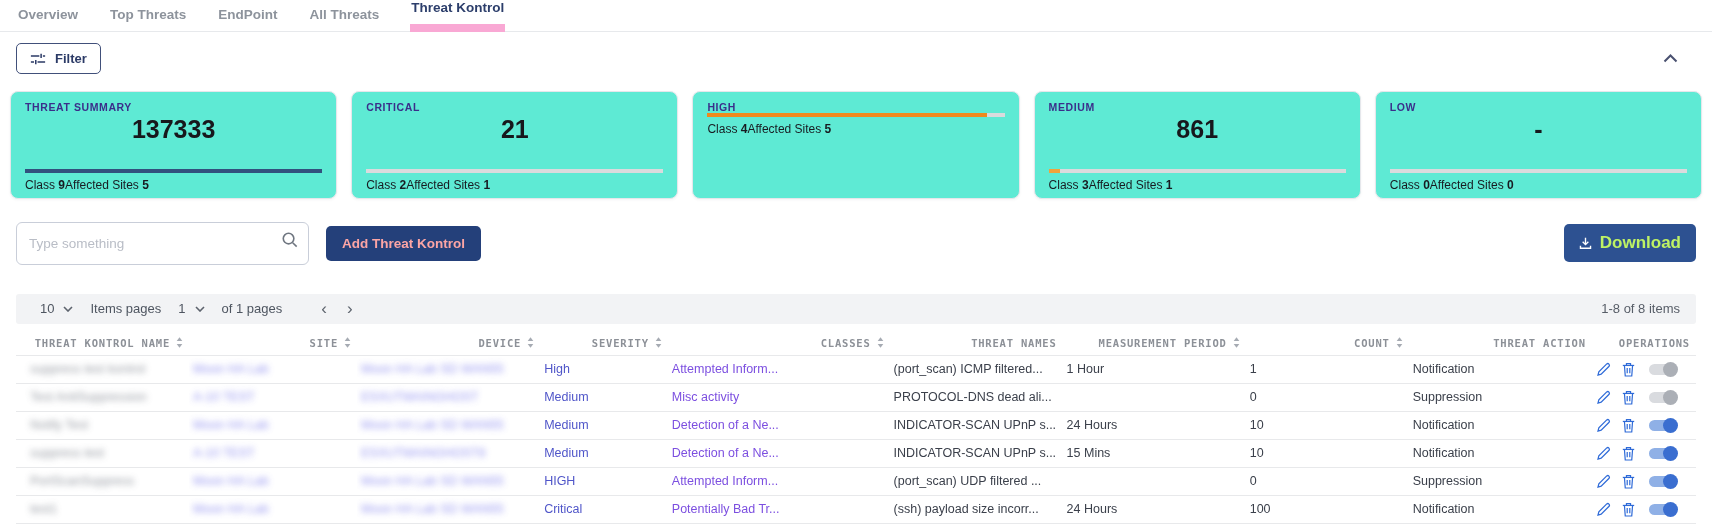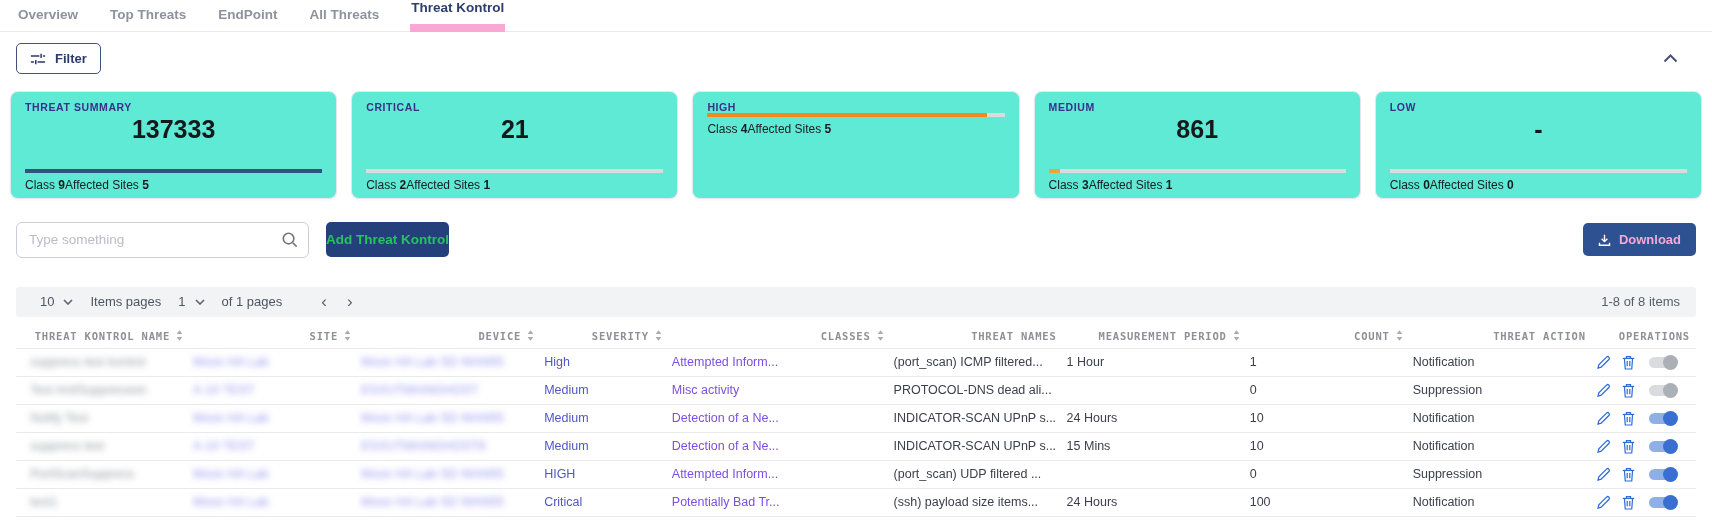--- a/index.html
+++ b/index.html
@@ -22,25 +22,25 @@
   .card-title { font-size: 10.5px; font-weight: 700; letter-spacing: .6px; color: #3b2e8a; }
   .card-value { text-align: center; font-size: 25px; font-weight: 600; color: #17181c; line-height: 1.15; margin: 2px 0 25px; }
   .card-bar { height: 4px; background: #dadbdd; position: relative; overflow: hidden; }
   .card-bar-fill { position: absolute; left: 0; top: 0; bottom: 0; }
   .card-foot { display: flex; justify-content: flex-start; font-size: 12px; color: #181b21; padding-top: 5px; }
   .card-foot b { font-weight: 700; }
 
   
   .toolbar { display: flex; align-items: center; margin: 23px 16px 0; }
   .search-wrap { position: relative; width: 293px; }
-  .search-wrap input { width: 100%; height: 36px; border: 1px solid #c9ced9; border-radius: 6px; padding: 0 36px 0 12px; font-size: 13.5px; color: #333; font-family: "Liberation Sans", sans-serif; outline: none; }
+  .search-wrap input { width: 100%; height: 43px; border: 1px solid #c9ced9; border-radius: 6px; padding: 0 36px 0 12px; font-size: 13.5px; color: #333; font-family: "Liberation Sans", sans-serif; outline: none; }
   .search-wrap input::placeholder { color: #b9bdc6; }
   .search-icon { position: absolute; right: 11px; top: 9px; line-height: 0; cursor: pointer; }
-  .add-btn { margin-left: 17px; background: #24407a; color: #22c55e; font-weight: 700; font-size: 13.5px; border: none; border-radius: 5px; padding: 10px 0; cursor: pointer; font-family: "Liberation Sans", sans-serif; }
-  .dl-btn { margin-left: auto; background: #2d5191; color: #f9a8d4; font-weight: 700; font-size: 13px; border: none; border-radius: 5px; padding: 9px 15px; display: inline-flex; gap: 8px; align-items: center; cursor: pointer; font-family: "Liberation Sans", sans-serif; text-align: right; }
+  .add-btn { margin-left: 17px; background: #24407a; color: #fca5a5; font-weight: 700; font-size: 13.5px; border: none; border-radius: 5px; padding: 10px 16px; cursor: pointer; font-family: "Liberation Sans", sans-serif; }
+  .dl-btn { margin-left: auto; background: #2d5191; color: #bef264; font-weight: 700; font-size: 17px; border: none; border-radius: 5px; padding: 9px 15px; display: inline-flex; gap: 8px; align-items: center; cursor: pointer; font-family: "Liberation Sans", sans-serif; text-align: right; }
 
   
   .pagebar { margin: 29px 16px 0; background: #f2f3f5; height: 30px; display: flex; align-items: center; padding: 0 16px 0 24px; font-size: 13px; color: #4e5560; border-radius: 3px; }
   .pg-select { display: inline-flex; align-items: center; gap: 9px; cursor: pointer; }
   .pg-label { margin: 0 17px; }
   .pg-arrows { display: inline-flex; gap: 20px; margin-left: 22px; }
   .pg-arrow { font-size: 17px; line-height: 1; color: #5d636d; cursor: pointer; }
   .pg-range { margin-left: auto; color: #575d67; }
 
   
@@ -378,21 +378,21 @@
             </span>
        </span>
      </td>
    </tr>
       <tr>
      <td><span class="rdx gray">test1</span></td>
      <td><span class="rdx lnk">Moon HA Lab</span></td>
      <td><span class="rdx lnk">Moon HA Lab SD WAN55</span></td>
      <td><span class="sev">Critical</span></td>
      <td><span class="cls">Potentially Bad Tr...</span></td>
-     <td>(ssh) payload size items...</td>
+     <td>(ssh) payload size incorr...</td>
      <td>24 Hours</td>
      <td class="cnt">100</td>
      <td>Notification</td>
      <td>
        <span class="ops">
             <span class="icon-btn"><svg width="15" height="15" viewBox="0 0 18 18" fill="none" stroke="#2f6bd8" stroke-width="1.5">
                 <path d="M12.9 2.3a2 2 0 0 1 2.8 2.8L6.2 14.6l-3.8 1 1-3.8z"></path>
               </svg></span>
             <span class="icon-btn"><svg width="13" height="15" viewBox="0 0 16 18" fill="none" stroke="#2f6bd8" stroke-width="1.5">
                 <path d="M1 4h14"></path>

